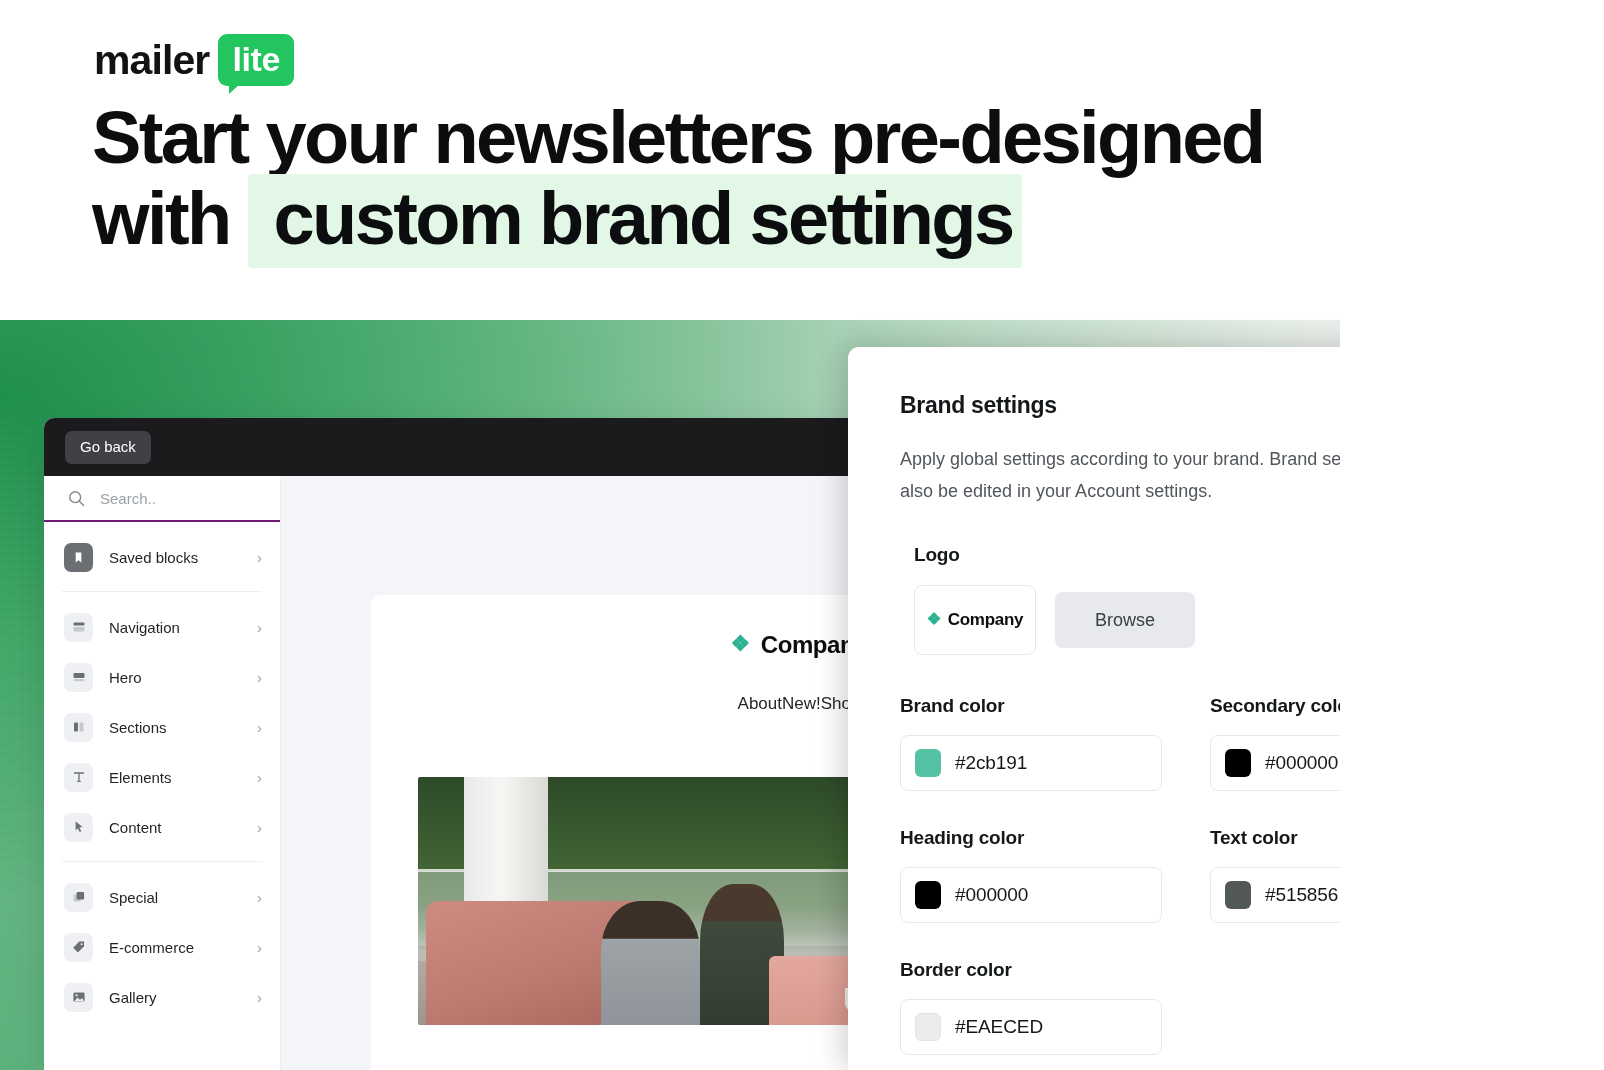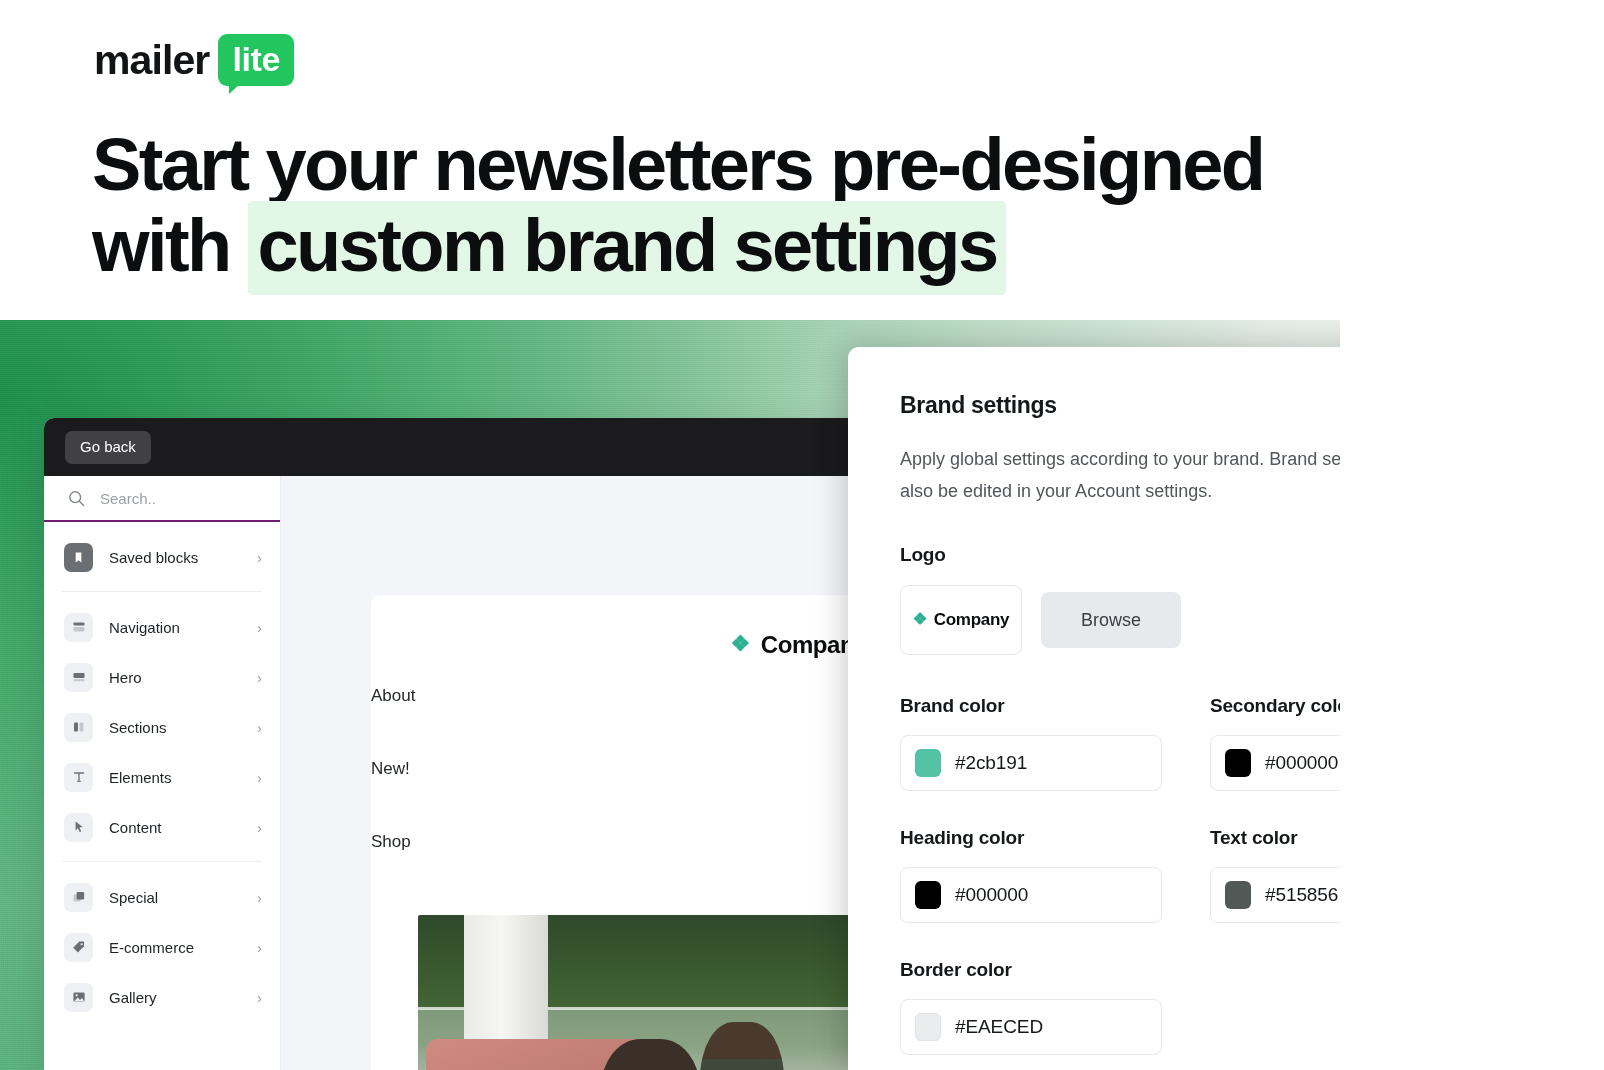--- a/index.html
+++ b/index.html
@@ -65,32 +65,32 @@
     left: 11px;
     bottom: -8px;
     width: 0; height: 0;
     border-left: 11px solid #22c55e;
     border-bottom: 10px solid transparent;
   }
 
   .headline {
     position: absolute;
     left: 92px;
-    top: 127px;
+    top: 100px;
     width: 1400px;
     font-size: 74px;
     font-weight: 800;
     letter-spacing: -2.6px;
     line-height: 1.04;
     color: #0b0d0e;
   }
   .headline .line2 { display: block; margin-top: 4px; }
   .hl {
     background: #e3f7e6;
-    padding: 3px 10px 8px 10px;
+    padding: 3px 10px 8px 26px;
     border-radius: 4px;
     box-decoration-break: clone;
     -webkit-box-decoration-break: clone;
   }
 
   
   .backdrop {
     position: absolute;
     left: 0; top: 320px;
     width: 1604px; height: 750px;
@@ -234,25 +234,23 @@
   .diamond-logo { display: block; }
   .email-brand-name {
     font-size: 24px;
     font-weight: 700;
     letter-spacing: -0.4px;
     color: #0b0d0e;
   }
   .email-nav {
     display: flex;
     justify-content: center;
-    gap: 53px;
-    margin-top: 27px;
+    margin-top: 35px;
     font-size: 17px;
     color: #25282b;
-    flex-direction: column;
   }
   .email-hero-img {
     margin: 63px 47px 0 47px;
     height: 248px;
     border-radius: 2px;
     position: relative;
     overflow: hidden;
     background:
       linear-gradient(180deg, #2e4a2a 0%, #3f6133 32%, #4f7340 52%, #7b8f72 62%, #b9bcb4 70%, #cfc7bd 100%);
   }
@@ -346,21 +344,21 @@
     max-width: 545px;
   }
 
   .field-label {
     font-size: 19px;
     font-weight: 600;
     letter-spacing: -0.2px;
     color: #15181a;
   }
 
-  .logo-section { margin-top: 37px; }
+  .logo-section { margin-top: 37px; margin-left: 14px; }
   .logo-row {
     margin-top: 19px;
     display: flex;
     align-items: stretch;
     gap: 19px;
   }
   .logo-preview {
     width: 122px;
     height: 70px;
     border: 1px solid #e6e9ec;

